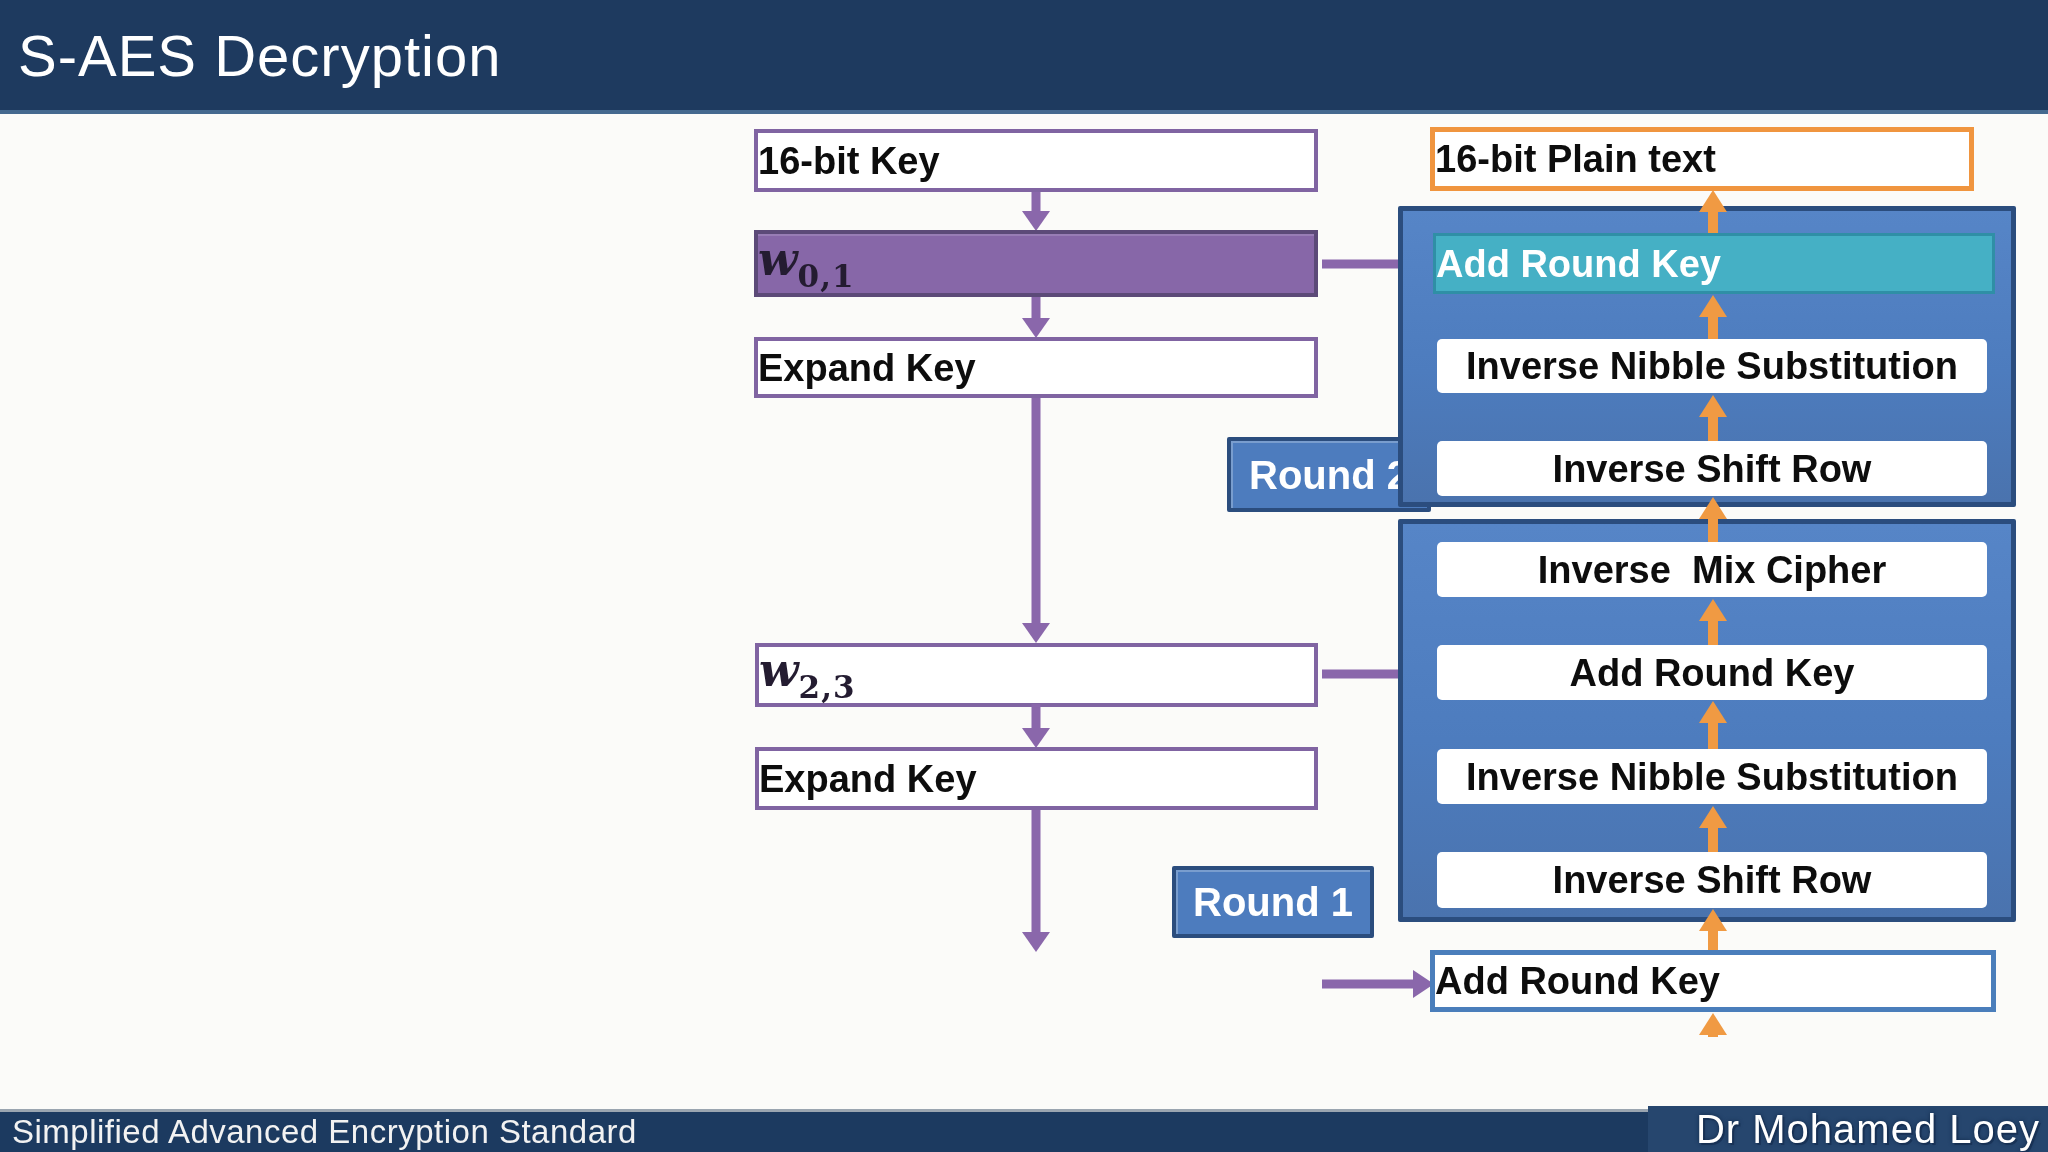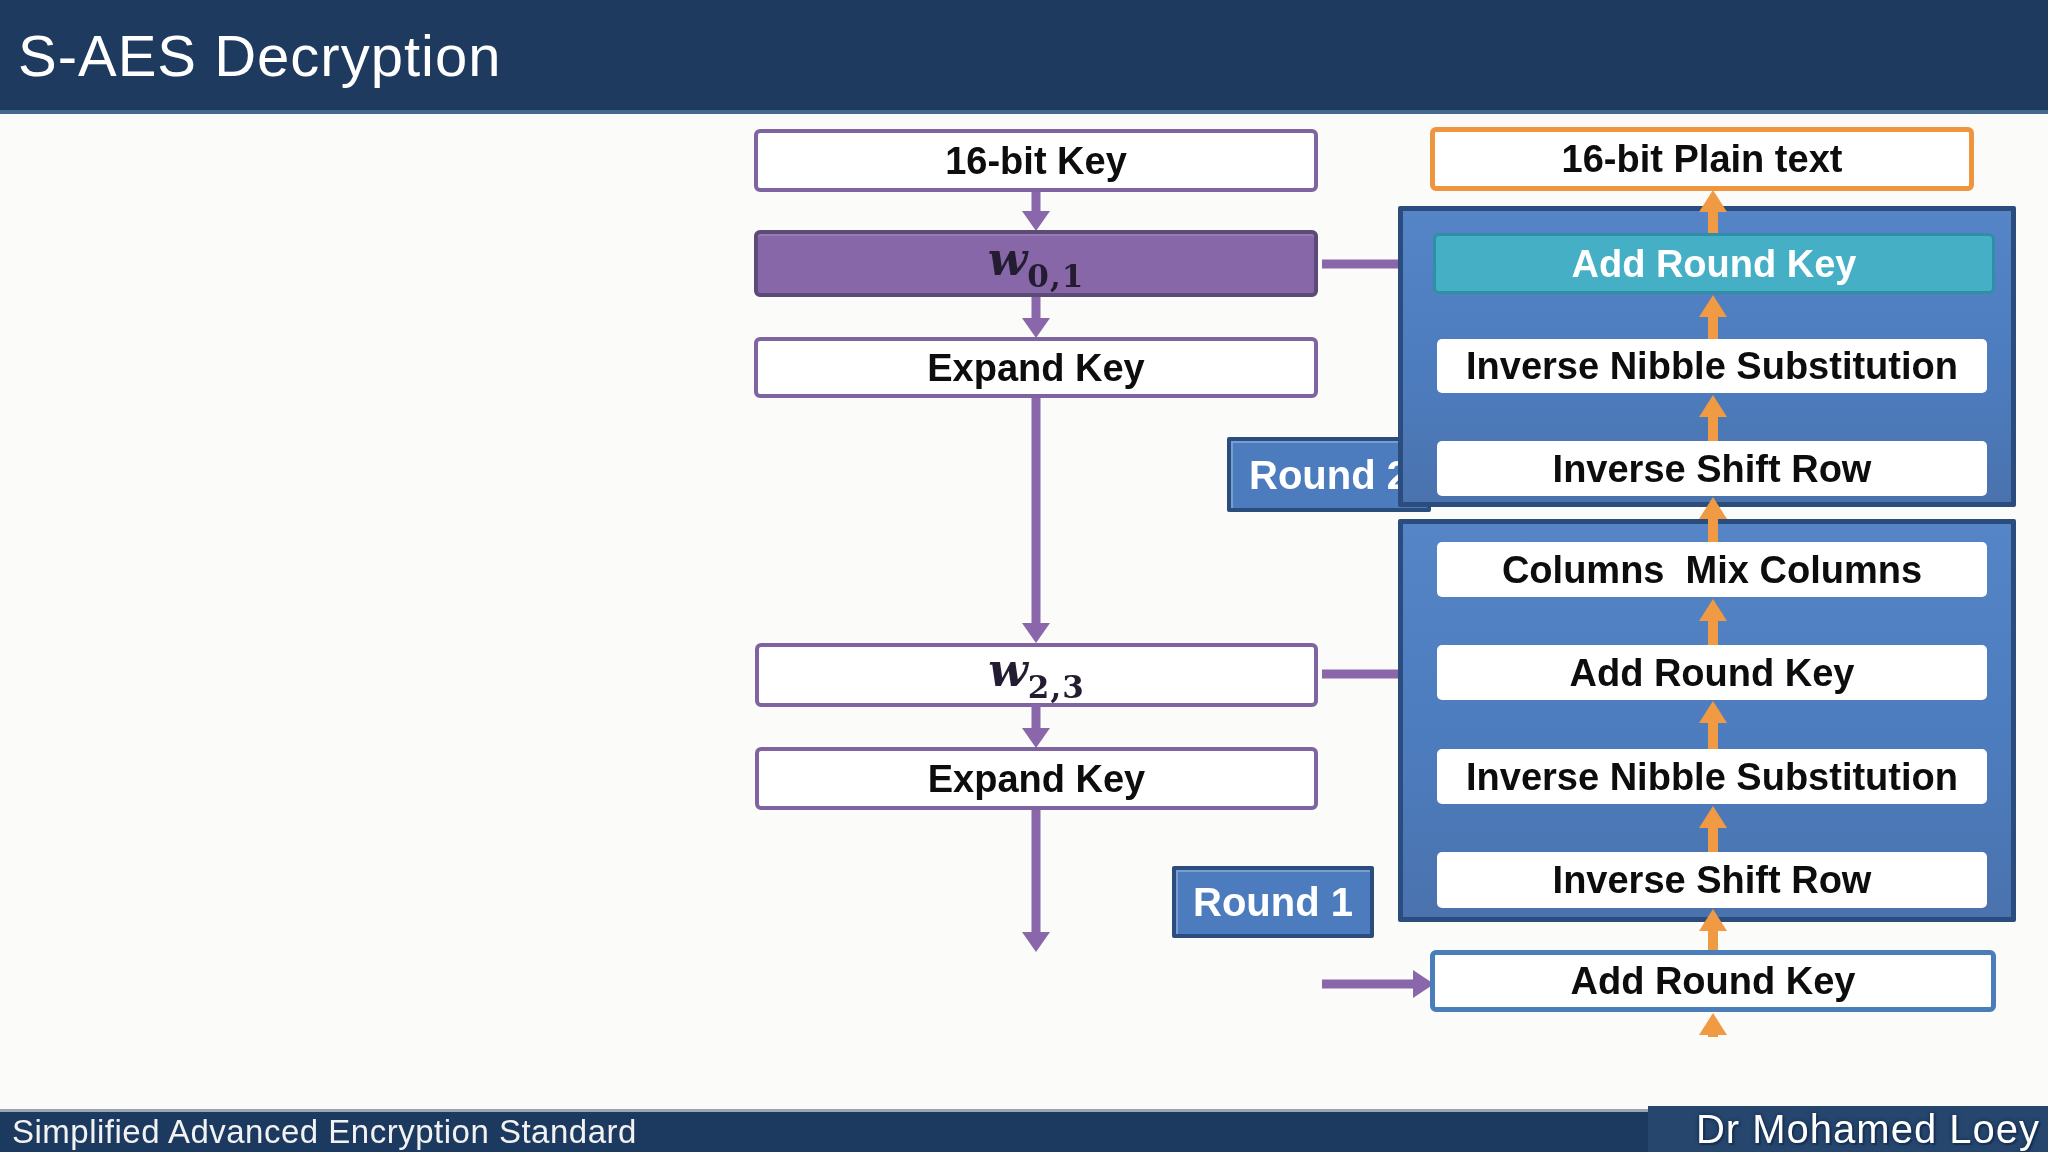--- a/index.html
+++ b/index.html
@@ -30,22 +30,22 @@
     position:absolute;left:1648px;top:1106px;width:400px;height:46px;
     background:#26466e;display:flex;align-items:center;justify-content:flex-end;
   }
   .name-plate .name{
     color:#ffffff;font-size:40px;font-weight:400;padding-right:8px;letter-spacing:1px;
     text-shadow:0 0 4px #122a4a, 2px 2px 0 #1b355a;
   }
   
   .box{
     position:absolute;box-sizing:border-box;background:#ffffff;
-    display:flex;align-items:center;justify-content:center;
-    border-radius:6px;
+    display:flex;align-items:center;
+    border-radius:0;
   }
   .box-label{
     font-weight:700;color:#0d0d0d;font-size:38px;white-space:pre-wrap;line-height:1;
   }
   .purple-border{border:4px solid #8064a2;}
   .orange-border{border:5px solid #f0953f;}
   .red-border{border:4px solid #c0504d;}
   .blueb-border{border:5px solid #4a7ebb;}
   .wfill{
     background:#8767a8;border:4px solid #5c4a78;
@@ -187,21 +187,21 @@
     <span class="box-label">Inverse Nibble Substitution</span>
   </div>
 
   <div class="inner" style="left:1437px;top:441px;width:550px;height:55px;">
     <span class="box-label">Inverse Shift Row</span>
   </div>
 
   <div class="group" style="left:1398px;top:519px;width:618px;height:403px;"></div>
 
   <div class="inner" style="left:1437px;top:542px;width:550px;height:55px;">
-    <span class="box-label">Columns  Mix Columns</span>
+    <span class="box-label">Inverse  Mix Cipher</span>
   </div>
 
   <div class="inner" style="left:1437px;top:645px;width:550px;height:55px;">
     <span class="box-label">Add Round Key</span>
   </div>
 
   <div class="inner" style="left:1437px;top:749px;width:550px;height:55px;">
     <span class="box-label">Inverse Nibble Substitution</span>
   </div>
 

